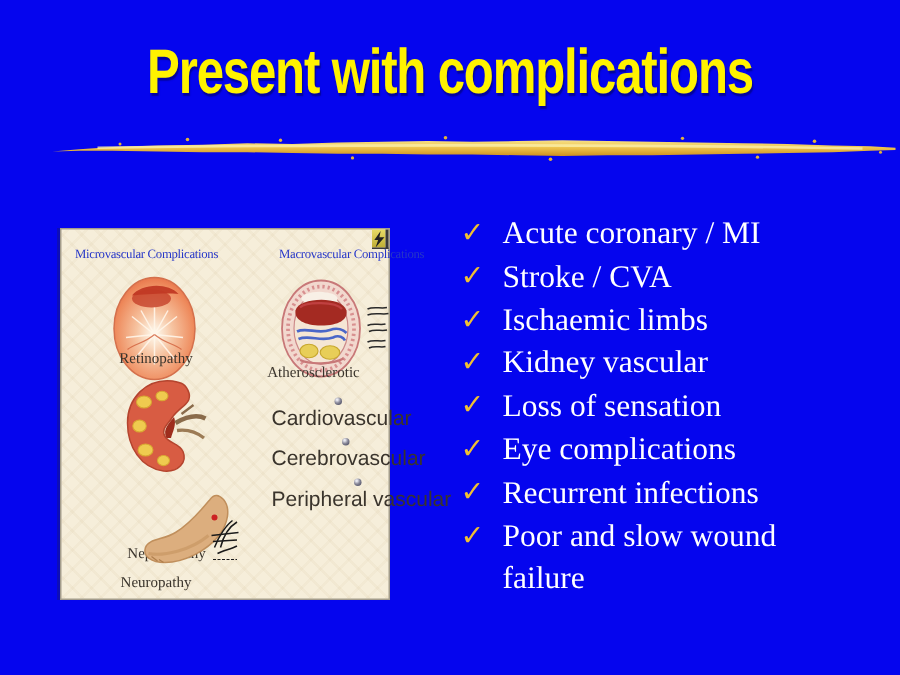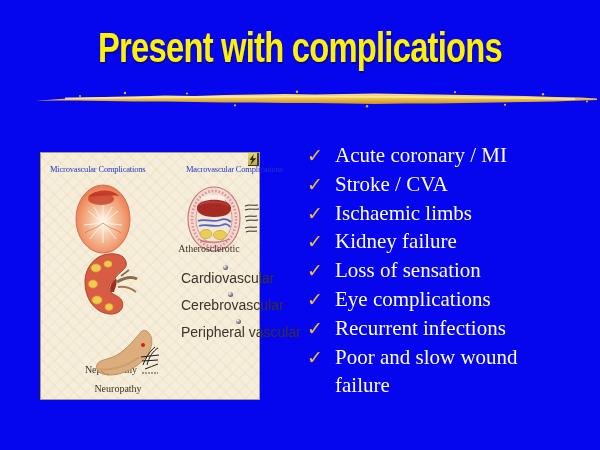--- a/index.html
+++ b/index.html
@@ -141,20 +141,21 @@
         <line x1="29" y1="40" x2="29" y2="22"></line>
           <line x1="29" y1="40" x2="29" y2="60"></line>
         <line x1="29" y1="40" x2="20" y2="24"></line>
           <line x1="29" y1="40" x2="38" y2="24"></line>
       </g>
       <g stroke="#D2603C" stroke-width="0.8" fill="none" opacity="0.8">
         <path d="M29,40 C22,46 16,46 11,50"></path>
           <path d="M29,40 C36,46 42,46 47,50"></path>
       </g>
     </svg>
+    <div class="dlabel" style="left:13px;top:81px;width:100px;">Retinopathy</div>
 
     <svg class="illus" style="left:40px;top:99px;" width="60" height="64" viewBox="0 0 60 64">
       <path d="M34,2 C16,0 4,14 4,30 C4,46 13,60 28,62 C38,63 44,56 41,49 C38,43 32,44 29,39 C26,34 31,31 34,26 C39,19 47,17 45,10 C43,4 40,3 34,2 Z" fill="#D85C43" stroke="#B4442E" stroke-width="1"></path>
       <ellipse cx="15" cy="16" rx="5" ry="4" fill="#EFCB4F" stroke="#D8A832" stroke-width="0.7"></ellipse>
       <ellipse cx="12" cy="32" rx="4.5" ry="4" fill="#EFCB4F" stroke="#D8A832" stroke-width="0.7"></ellipse>
       <ellipse cx="16" cy="48" rx="5" ry="4" fill="#EFCB4F" stroke="#D8A832" stroke-width="0.7"></ellipse>
       <ellipse cx="28" cy="55" rx="4" ry="3.4" fill="#EFCB4F" stroke="#D8A832" stroke-width="0.7"></ellipse>
       <ellipse cx="27" cy="12" rx="4" ry="3.2" fill="#EFCB4F" stroke="#D8A832" stroke-width="0.7"></ellipse>
       <path d="M30,40 C27,34 32,30 35,26 C37,31 34,36 33,40 Z" fill="#9E2D1D"></path>
       <path d="M36,30 C43,26 50,24 56,27" fill="none" stroke="#8A6B4A" stroke-width="3"></path>
@@ -178,21 +179,21 @@
         <path d="M4,20 C7,12 12,5 16,2"></path>
           <path d="M8,20 C10,12 14,6 19,3"></path>
         <path d="M2,12 L20,10"></path>
           <path d="M3,16 L19,15"></path>
           <path d="M6,24 C10,22 15,21 19,19"></path>
       </g>
       <g stroke="#1a1a1a" stroke-width="0.8">
           <line x1="3" y1="28" x2="19" y2="28" stroke-dasharray="2,1"></line>
         </g>
     </svg>
-    <div class="dlabel" style="left:22px;top:230px;width:110px;">Neuropathy</div>
+    <div class="dlabel" style="left:8px;top:230px;width:110px;">Neuropathy</div>
 
     <svg class="illus" style="left:145px;top:32px;" width="57" height="68" viewBox="0 0 57 68">
       <ellipse cx="28" cy="34" rx="26" ry="32" fill="#F2D8CE" stroke="#C87878" stroke-width="1.2"></ellipse>
       <ellipse cx="28" cy="34" rx="22" ry="28" fill="none" stroke="#D89090" stroke-width="2.5" stroke-dasharray="1.5,2"></ellipse>
       <ellipse cx="28" cy="34" rx="18" ry="24" fill="#F5E6D4" stroke="#CC8888" stroke-width="0.8"></ellipse>
       <ellipse cx="27" cy="14" rx="12" ry="4.5" fill="#F8F0E6"></ellipse>
       <path d="M11,22 C13,13 42,12 45,22 C46,28 40,32 28,32 C17,32 10,28 11,22 Z" fill="#A42A22"></path>
       <path d="M14,20 C18,16 38,16 42,21" fill="none" stroke="#C04040" stroke-width="1.5"></path>
       <g stroke="#4A66C8" stroke-width="1.8" fill="none">
         <path d="M12,36 C18,33 26,38 34,35 C39,33 43,35 45,37"></path>
@@ -237,21 +238,21 @@
     <li>
       <span class="chk">✓</span>
       <span class="txt">Stroke / CVA</span>
     </li>
     <li>
       <span class="chk">✓</span>
       <span class="txt">Ischaemic limbs</span>
     </li>
     <li>
       <span class="chk">✓</span>
-      <span class="txt">Kidney failure</span>
+      <span class="txt">Kidney vascular</span>
     </li>
     <li>
       <span class="chk">✓</span>
       <span class="txt">Loss of sensation</span>
     </li>
     <li>
       <span class="chk">✓</span>
       <span class="txt">Eye complications</span>
     </li>
     <li>

